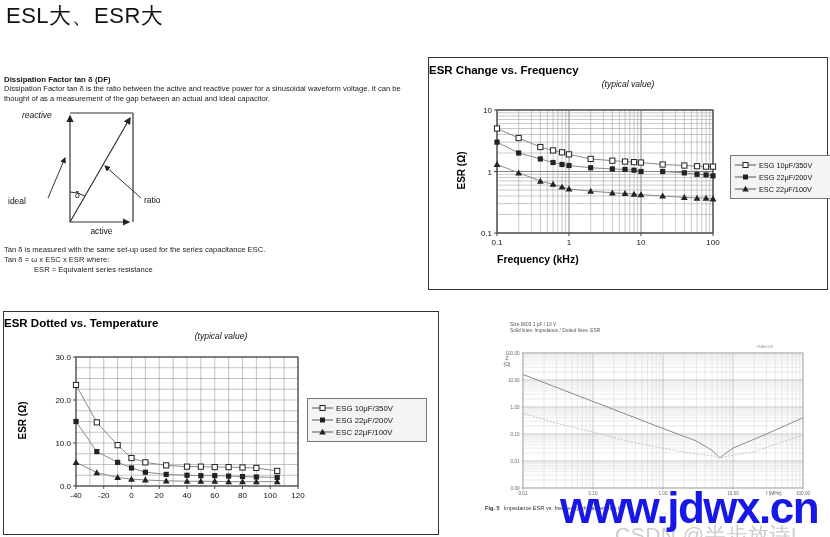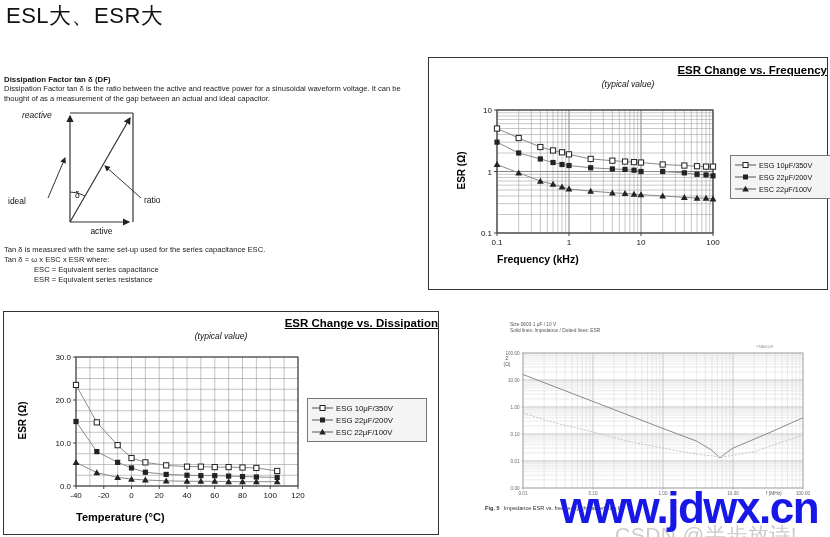--- a/index.html
+++ b/index.html
@@ -14,21 +14,21 @@
   .notes{left:4px;top:245px;font-size:7.6px;line-height:10px;color:#222;}
   .notes .ind{padding-left:30px;}
   
   .vec{left:8px;top:108px;width:212px;height:142px;}
   .vec svg{position:absolute;left:0;top:0;}
   .vl{position:absolute;font-size:8.5px;color:#111;}
   
   .panel{border:1.6px solid #333;background:#fff;}
   .panel-freq{left:428px;top:57px;width:398px;height:231px;}
   .panel-temp{left:3px;top:311px;width:434px;height:222px;}
-  .ctitle{left:0;top:6px;width:100%;text-align:right;font-size:11.5px;font-weight:bold;color:#000;text-decoration:underline;}
+  .ctitle{left:0;top:6px;width:100%;text-align:left;font-size:11.5px;font-weight:bold;color:#000;}
   .csub{left:0;top:21px;width:100%;text-align:center;font-size:8.5px;font-style:italic;color:#111;}
   .panel svg{position:absolute;left:0;top:0;}
   svg{font-family:"Liberation Sans",sans-serif;}
   .ylab{position:absolute;width:60px;text-align:center;font-weight:bold;font-size:10px;
         transform:rotate(-90deg);color:#000;}
   .xlab{position:absolute;font-weight:bold;font-size:10.5px;color:#000;}
   .legend{position:absolute;background:#f4f4f4;border:1px solid #777;padding:3px 4px;}
   .lrow{display:flex;align-items:center;height:12px;}
   .lsym{width:21px;height:10px;margin-right:3px;flex:0 0 auto;}
   .lsym svg{position:static;display:block;}
@@ -78,21 +78,20 @@
     <span class="vl" style="left:14px;top:2px;font-style:italic;">reactive</span>
     <span class="vl" style="left:0px;top:88px;">ideal</span>
     <span class="vl" style="left:136px;top:87px;">ratio</span>
     <span class="vl" style="left:62px;top:118px;width:63px;text-align:center;">active</span>
     <span class="vl" style="left:67px;top:82px;">δ</span>
   </div>
 
   <div class="abs notes">
     <div>Tan δ is measured with the same set-up used for the series capacitance ESC.</div>
     <div>Tan δ = ω x ESC x ESR where:</div>
-    <div class="ind">ESC = Equivalent series capacitance</div>
     <div class="ind">ESR = Equivalent series resistance</div>
   </div>
 
   <div class="abs panel panel-freq">
     <svg id="freqsvg" width="395" height="228">
         <line x1="68" x2="68" y1="52" y2="175" stroke="#777" stroke-width="0.9"></line>
         <line x1="89.67415968780665" x2="89.67415968780665" y1="52" y2="175" stroke="#9a9a9a" stroke-width="0.55"></line>
         <line x1="102.35273033981571" x2="102.35273033981571" y1="52" y2="175" stroke="#9a9a9a" stroke-width="0.55"></line>
         <line x1="111.3483193756133" x2="111.3483193756133" y1="52" y2="175" stroke="#9a9a9a" stroke-width="0.55"></line>
         <line x1="118.32584031219335" x2="118.32584031219335" y1="52" y2="175" stroke="#9a9a9a" stroke-width="0.55"></line>
@@ -335,24 +334,23 @@
         <path d="M141.375,164.57999999999998 L144.775,170.57999999999998 L137.975,170.57999999999998 Z" fill="#222"></path>
         <path d="M162.1875,165.44 L165.5875,171.44 L158.7875,171.44 Z" fill="#222"></path>
         <path d="M183,165.87 L186.4,171.87 L179.6,171.87 Z" fill="#222"></path>
         <path d="M196.875,165.87 L200.275,171.87 L193.475,171.87 Z" fill="#222"></path>
         <path d="M210.75,165.87 L214.15,171.87 L207.35,171.87 Z" fill="#222"></path>
         <path d="M224.625,166.29999999999998 L228.025,172.29999999999998 L221.225,172.29999999999998 Z" fill="#222"></path>
         <path d="M238.5,166.29999999999998 L241.9,172.29999999999998 L235.1,172.29999999999998 Z" fill="#222"></path>
         <path d="M252.375,166.29999999999998 L255.775,172.29999999999998 L248.975,172.29999999999998 Z" fill="#222"></path>
         <path d="M273.1875,166.29999999999998 L276.58750000000003,172.29999999999998 L269.78749999999997,172.29999999999998 Z" fill="#222"></path>
       </svg>
-    <div class="abs ctitle" style="top:5px;">ESR Change vs. Dissipation</div>
+    <div class="abs ctitle" style="top:5px;">ESR Dotted vs. Temperature</div>
     <div class="abs csub" style="top:19px;">(typical value)</div>
     <div class="ylab" style="left:-12px;top:103px;">ESR (Ω)</div>
-    <div class="xlab" style="left:72px;top:199px;width:222px;font-size:11px;">Temperature (°C)</div>
     <div class="legend" style="left:303px;top:86px;width:110px;">
       <div class="lrow">
         <span class="lsym">
             <svg width="21" height="10">
               <line x1="0" x2="21" y1="5" y2="5" stroke="#555" stroke-width="1"></line>
               <rect x="8" y="2.5" width="5" height="5" fill="#fff" stroke="#222" stroke-width="1"></rect>
             </svg>
           </span>
         <span class="lname" style="font-size:7.8px;">ESG 10μF/350V</span>
       </div>

